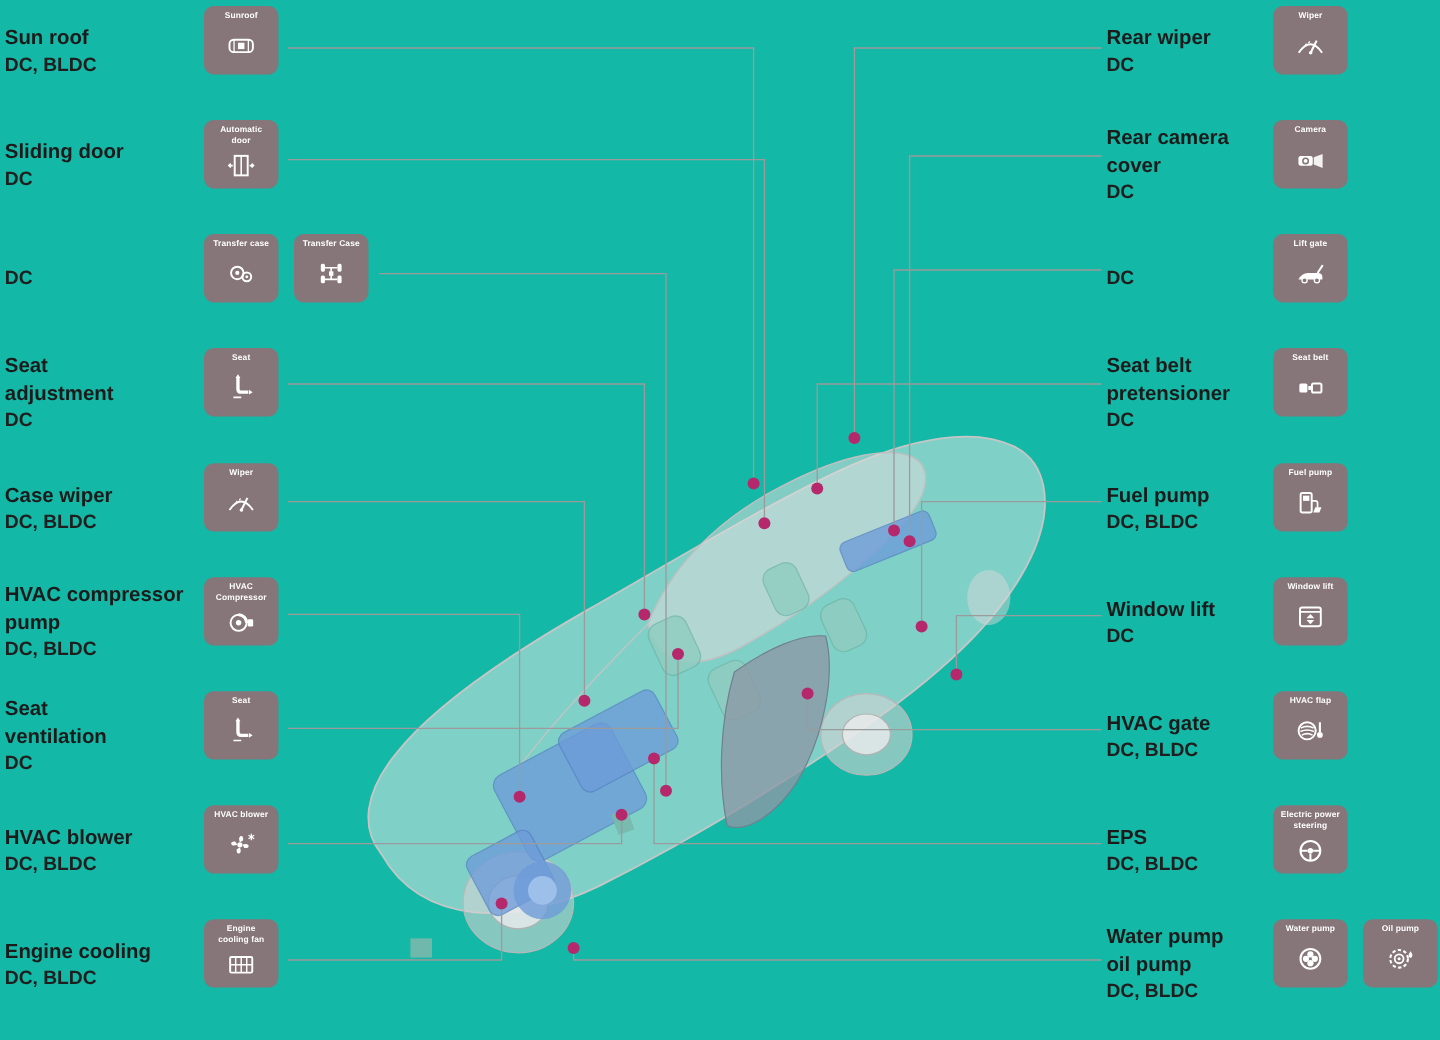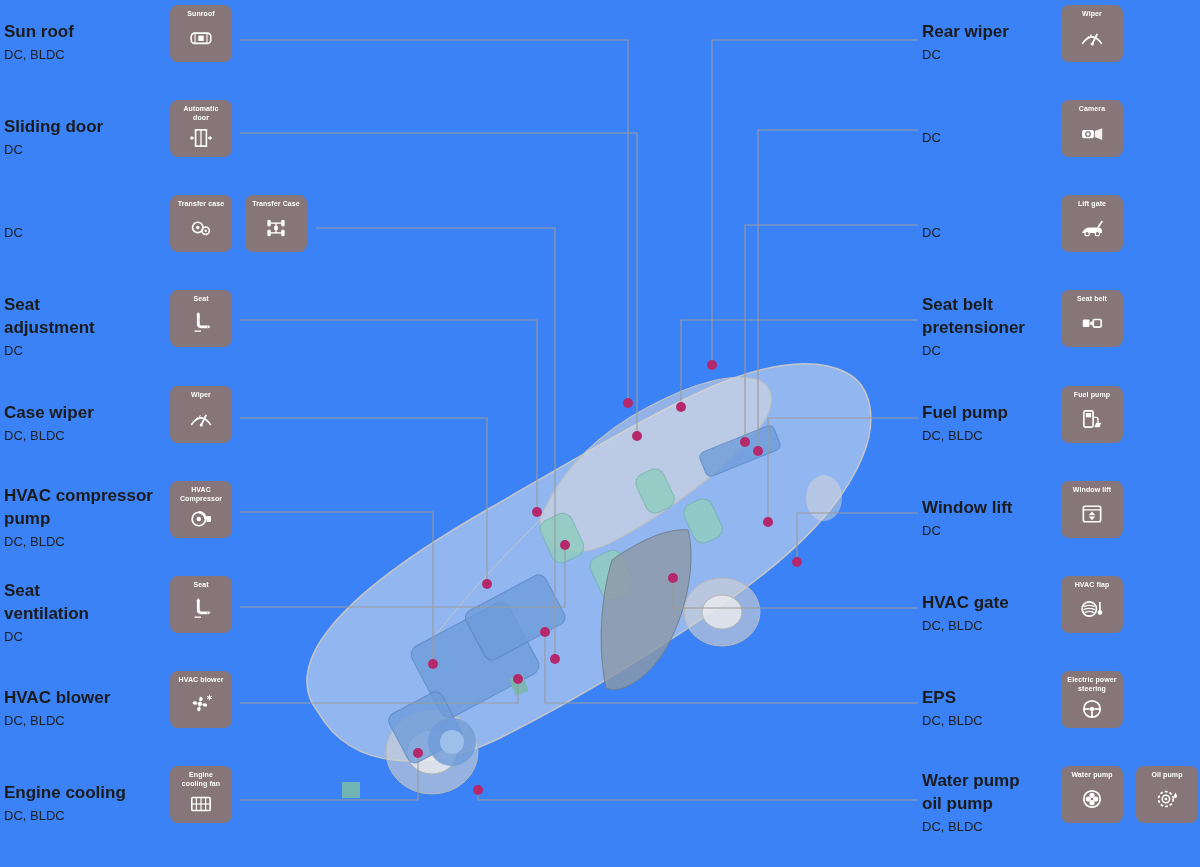--- a/index.html
+++ b/index.html
@@ -1,33 +1,33 @@
 <!DOCTYPE html>
 <html style="--icon_bg: #867579; --dot: #b5296c; --line: #9b9b9b; --title: #1b1b1b;"><head>
 <meta charset="utf-8">
 <style>
   :root{
     --icon_bg:#867579; --dot:#b5296c; --line:#9b9b9b; --title:#1b1b1b;
   }
   html,body{margin:0;padding:0;background:#fff;}
-  .page{position:relative;width:1200px;height:867px;background:#3b82f6;overflow:hidden;
+  .page{position:relative;width:1200px;height:867px;background:#14b8a6;overflow:hidden;
         font-family:"Liberation Sans",sans-serif;}
   svg.layer{position:absolute;left:0;top:0;width:1200px;height:867px;pointer-events:none;}
   .connector{stroke:var(--line);stroke-width:1.1;fill:none;}
   .dot{fill:var(--dot);}
   .row{position:absolute;height:57px;display:flex;align-items:center;}
   .row.left{left:4px;width:320px;}
   .row.right{left:922px;width:276px;}
   .y1{top:5px}.y2{top:100px}.y3{top:195px}.y4{top:290px}.y5{top:386px}
   .y6{top:481px}.y7{top:576px}.y8{top:671px}.y9{top:766px}
   .txt{transform:translateY(9px);}
   .left .txt{width:166px;}
   .right .txt{width:132px;}
   .title{font-weight:700;font-size:17px;line-height:23px;color:var(--title);white-space:pre-line;}
-  .spec{font-weight:400;font-size:13px;line-height:23px;color:#1f1f1f;}
+  .spec{font-weight:700;font-size:16px;line-height:23px;color:#1f1f1f;}
   .icons{display:flex;gap:13px;}
   .right .icons{position:absolute;left:139px;top:0;}
   .tile{width:62px;height:57px;border-radius:8px;background:var(--icon_bg);
         display:flex;flex-direction:column;align-items:center;box-sizing:border-box;
         padding:5px 2px 4px 2px;}
   .tlabel{color:#fff;font-weight:700;font-size:7px;line-height:8.5px;text-align:center;
           white-space:pre-line;letter-spacing:.1px;}
   .glyph{width:26px;height:26px;margin:auto;display:block;}
 </style>
 </head>
@@ -390,20 +390,22 @@
         <div class="tlabel">Wiper</div>
         <svg class="glyph" viewBox="0 0 24 24">
             <use href="#sym-wiper"></use>
           </svg>
       </div>
     </div>
   </div>
 
   <div class="row right y2">
     <div class="txt">
+      <div class="title">Rear camera
+cover</div>
       <div class="spec">DC</div>
     </div>
     <div class="icons">
       <div class="tile">
         <div class="tlabel">Camera</div>
         <svg class="glyph" viewBox="0 0 24 24">
             <use href="#sym-camera"></use>
           </svg>
       </div>
     </div>

